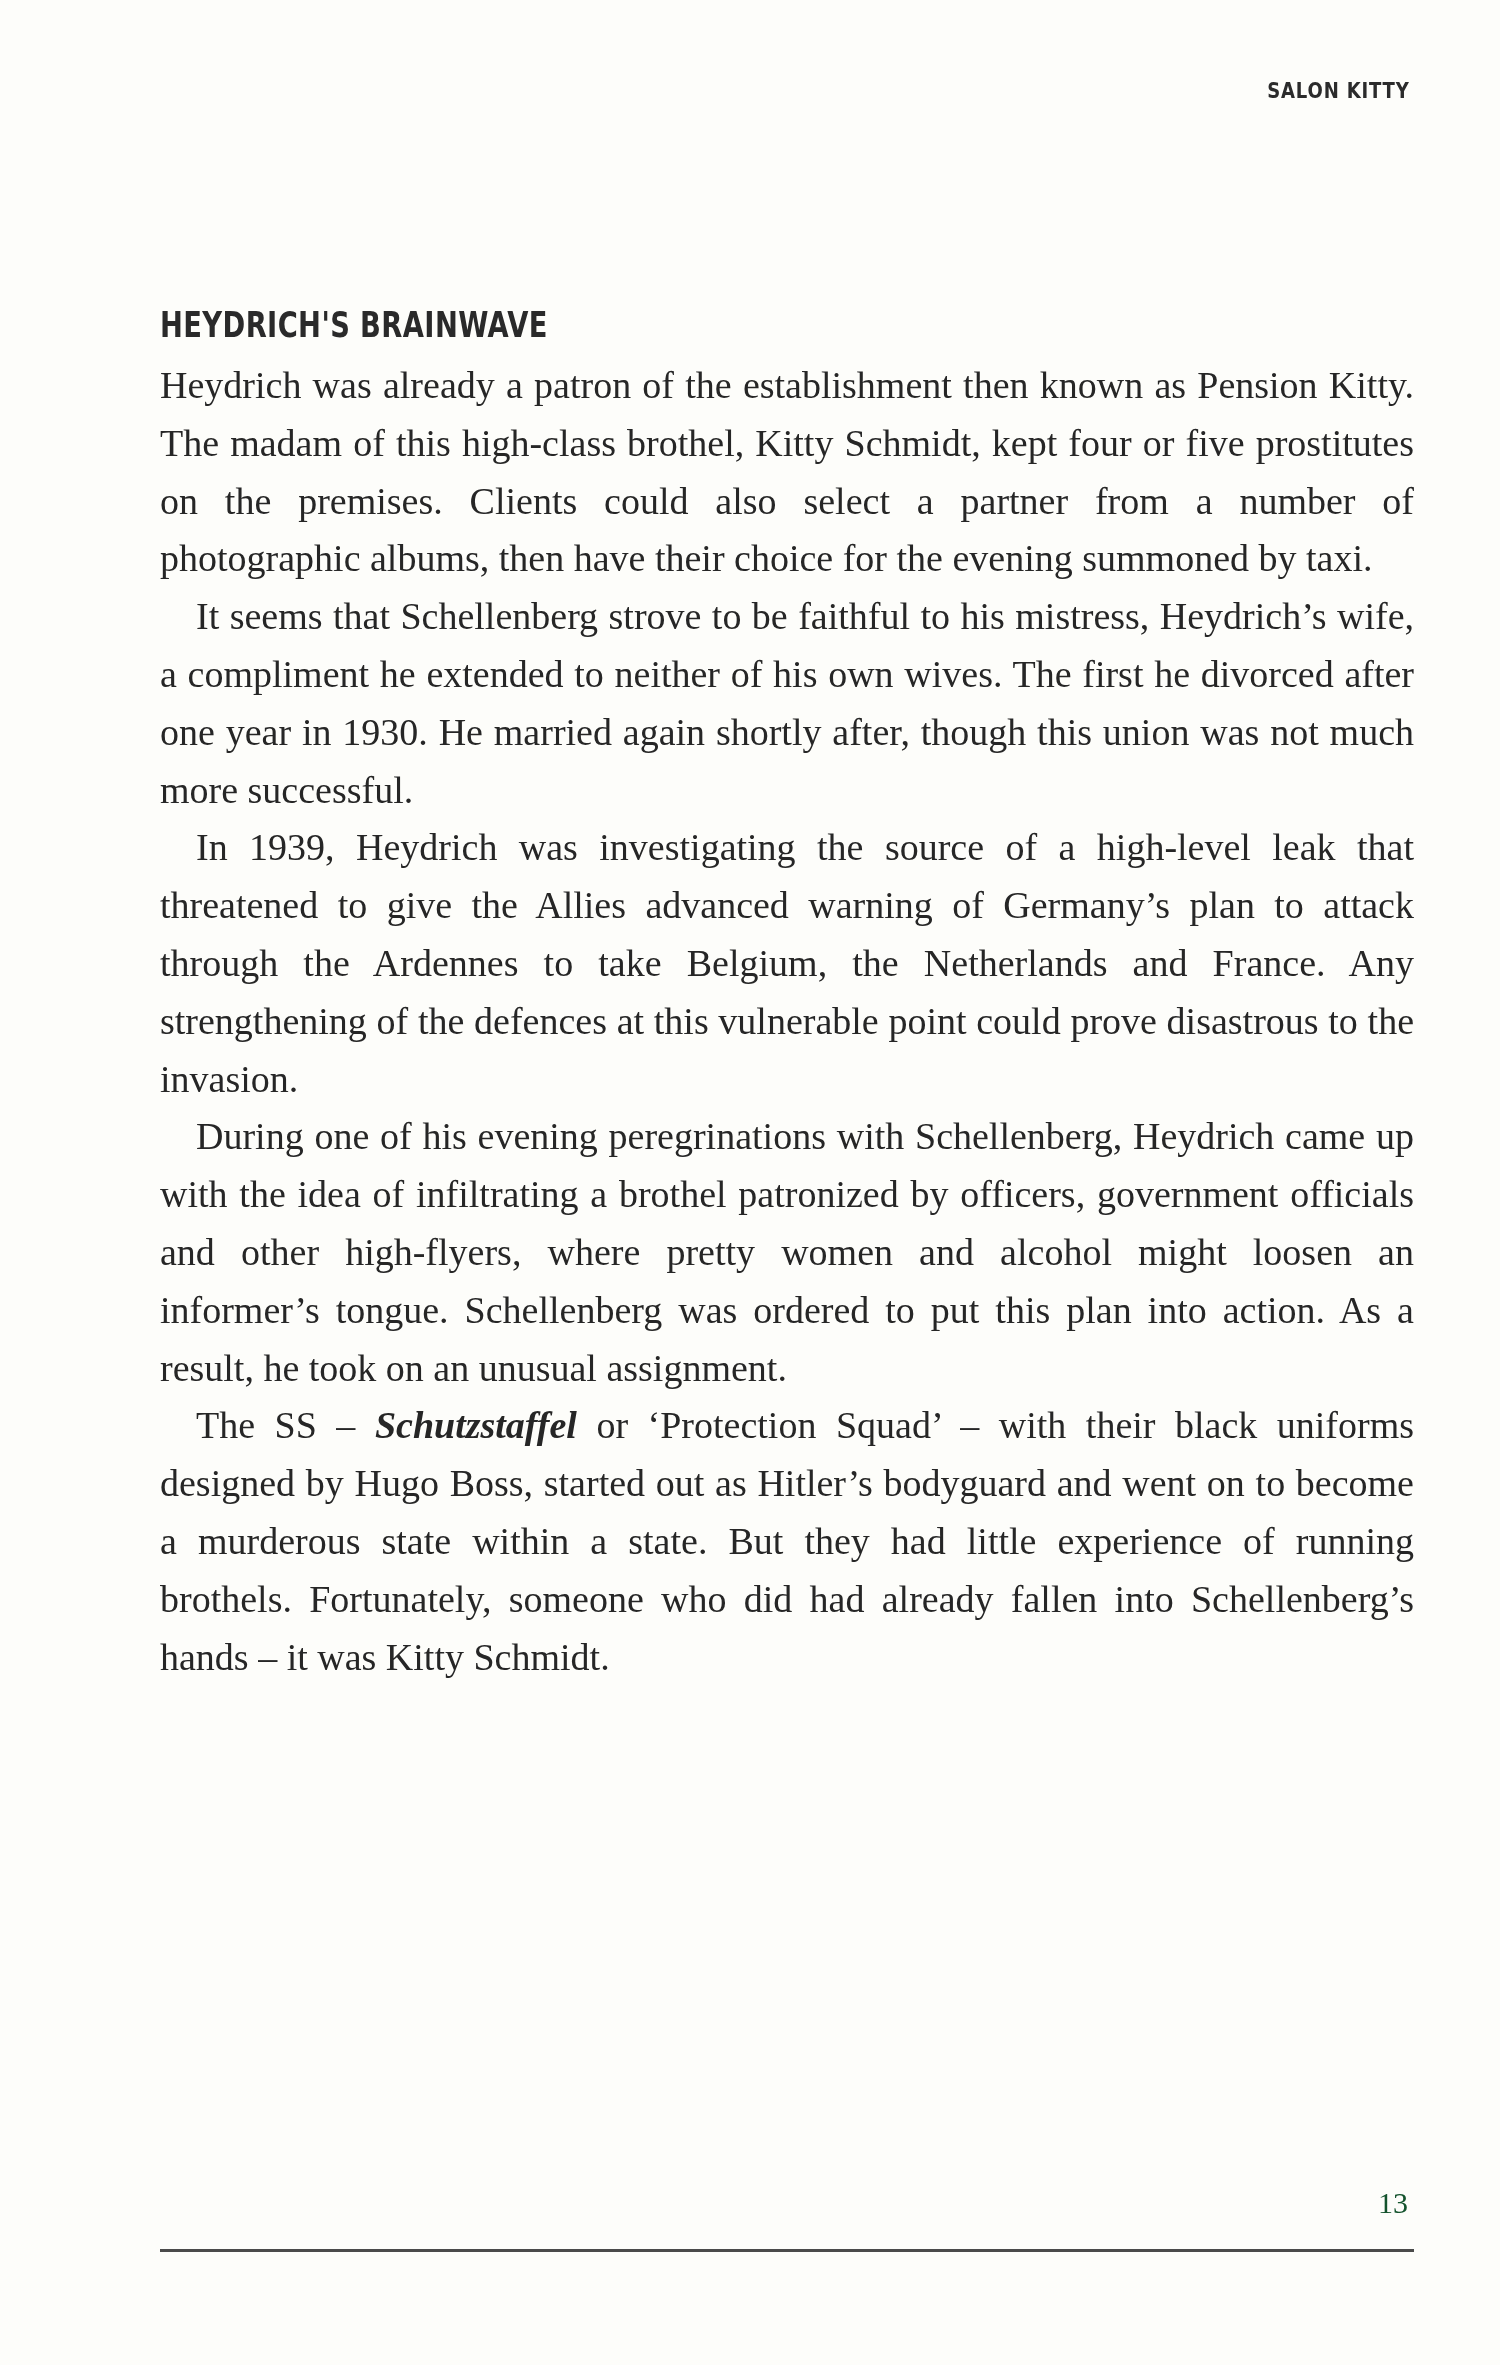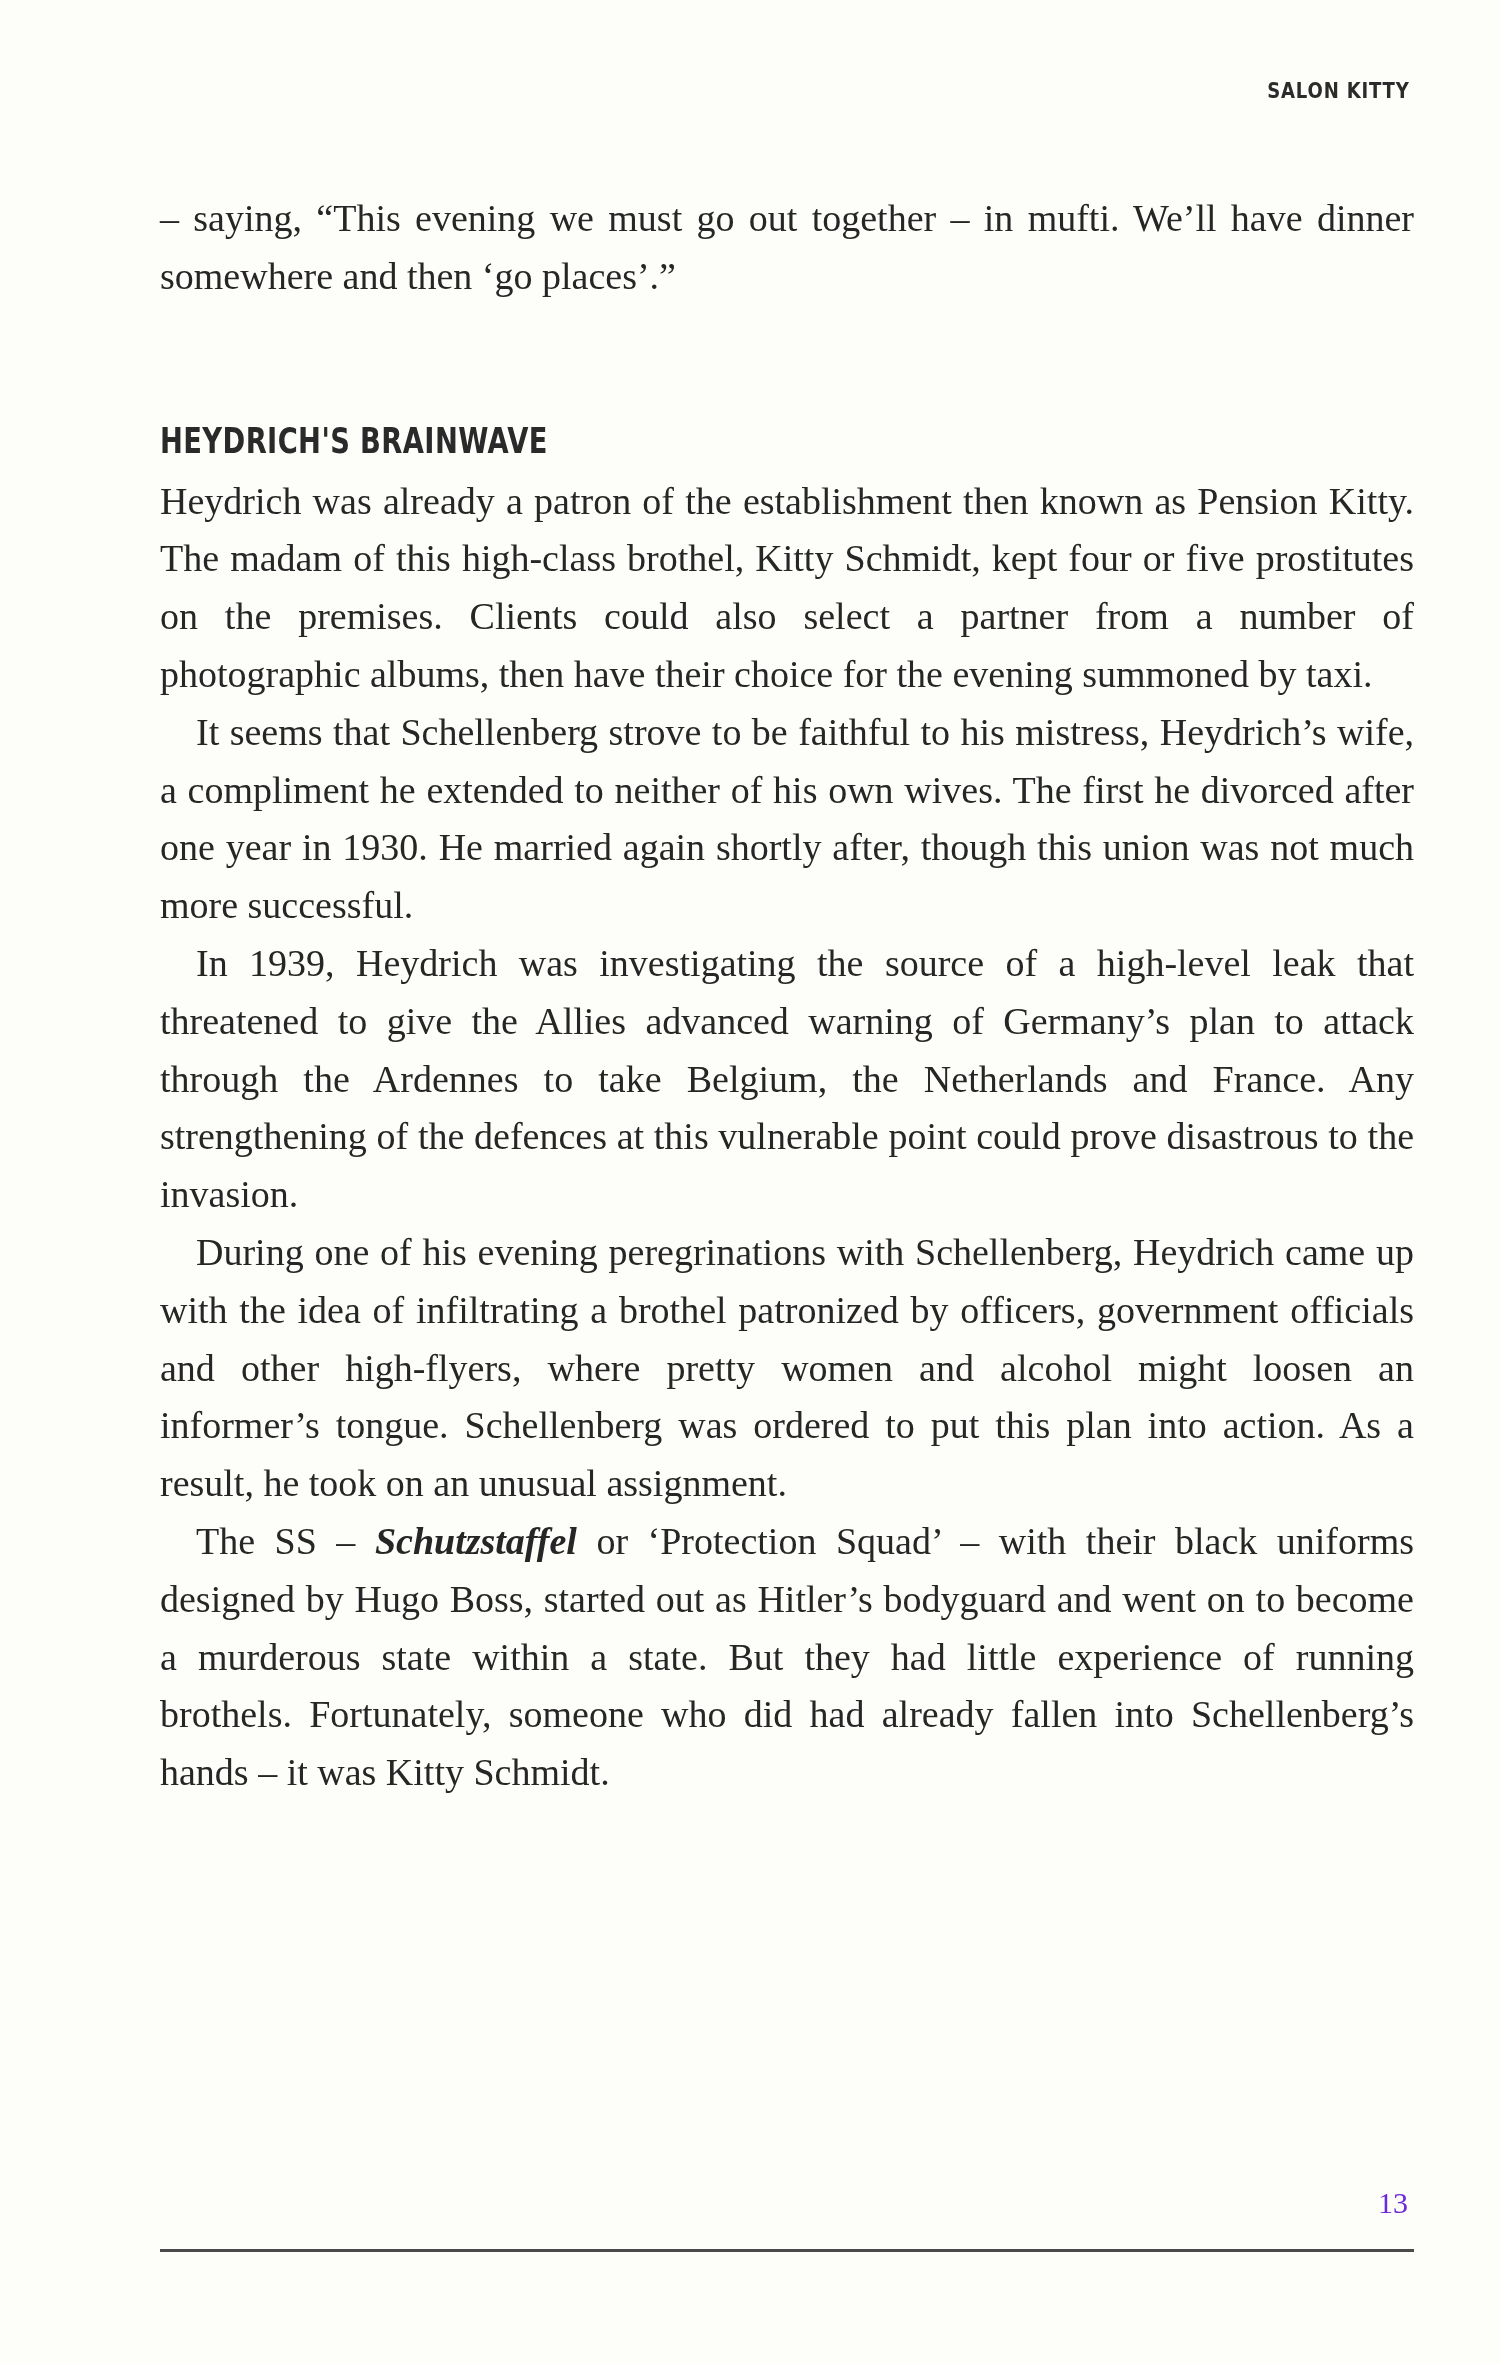--- a/index.html
+++ b/index.html
@@ -64,41 +64,40 @@
     em {
       font-style: italic;
       font-weight: bold;
     }
     .page-number {
       position: absolute;
       right: 92px;
       top: 2186px;
       font-family: "Liberation Serif", serif;
       font-size: 30px;
-      color: #6d28d9;
+      color: #14532d;
     }
     .footer-rule {
       position: absolute;
       left: 160px;
       top: 2249px;
       width: 1254px;
       height: 3px;
       background: #4a4a4a;
     }
   </style>
 </head>
 <body>
 
 <div class="page">
 
   <div class="running-head">SALON KITTY</div>
 
   <div class="content">
 
-    <p>– saying, “This evening we must go out together – in mufti. We’ll have dinner somewhere and then ‘go places’.”</p>
 
     <h2 class="section-heading">HEYDRICH'S BRAINWAVE</h2>
 
     <p class="first-para">Heydrich was already a patron of the establishment then known as Pension Kitty. The madam of this high-class brothel, Kitty Schmidt, kept four or five prostitutes on the premises. Clients could also select a partner from a number of photographic albums, then have their choice for the evening summoned by taxi.</p>
 
 
     <p class="indent">It seems that Schellenberg strove to be faithful to his mistress, Heydrich’s wife, a compliment he extended to neither of his own wives. The first he divorced after one year in 1930. He married again shortly after, though this union was not much more successful.</p>
 
     <p class="indent">In 1939, Heydrich was investigating the source of a high-level leak that threatened to give the Allies advanced warning of Germany’s plan to attack through the Ardennes to take Belgium, the Netherlands and France. Any strengthening of the defences at this vulnerable point could prove disastrous to the invasion.</p>
 

